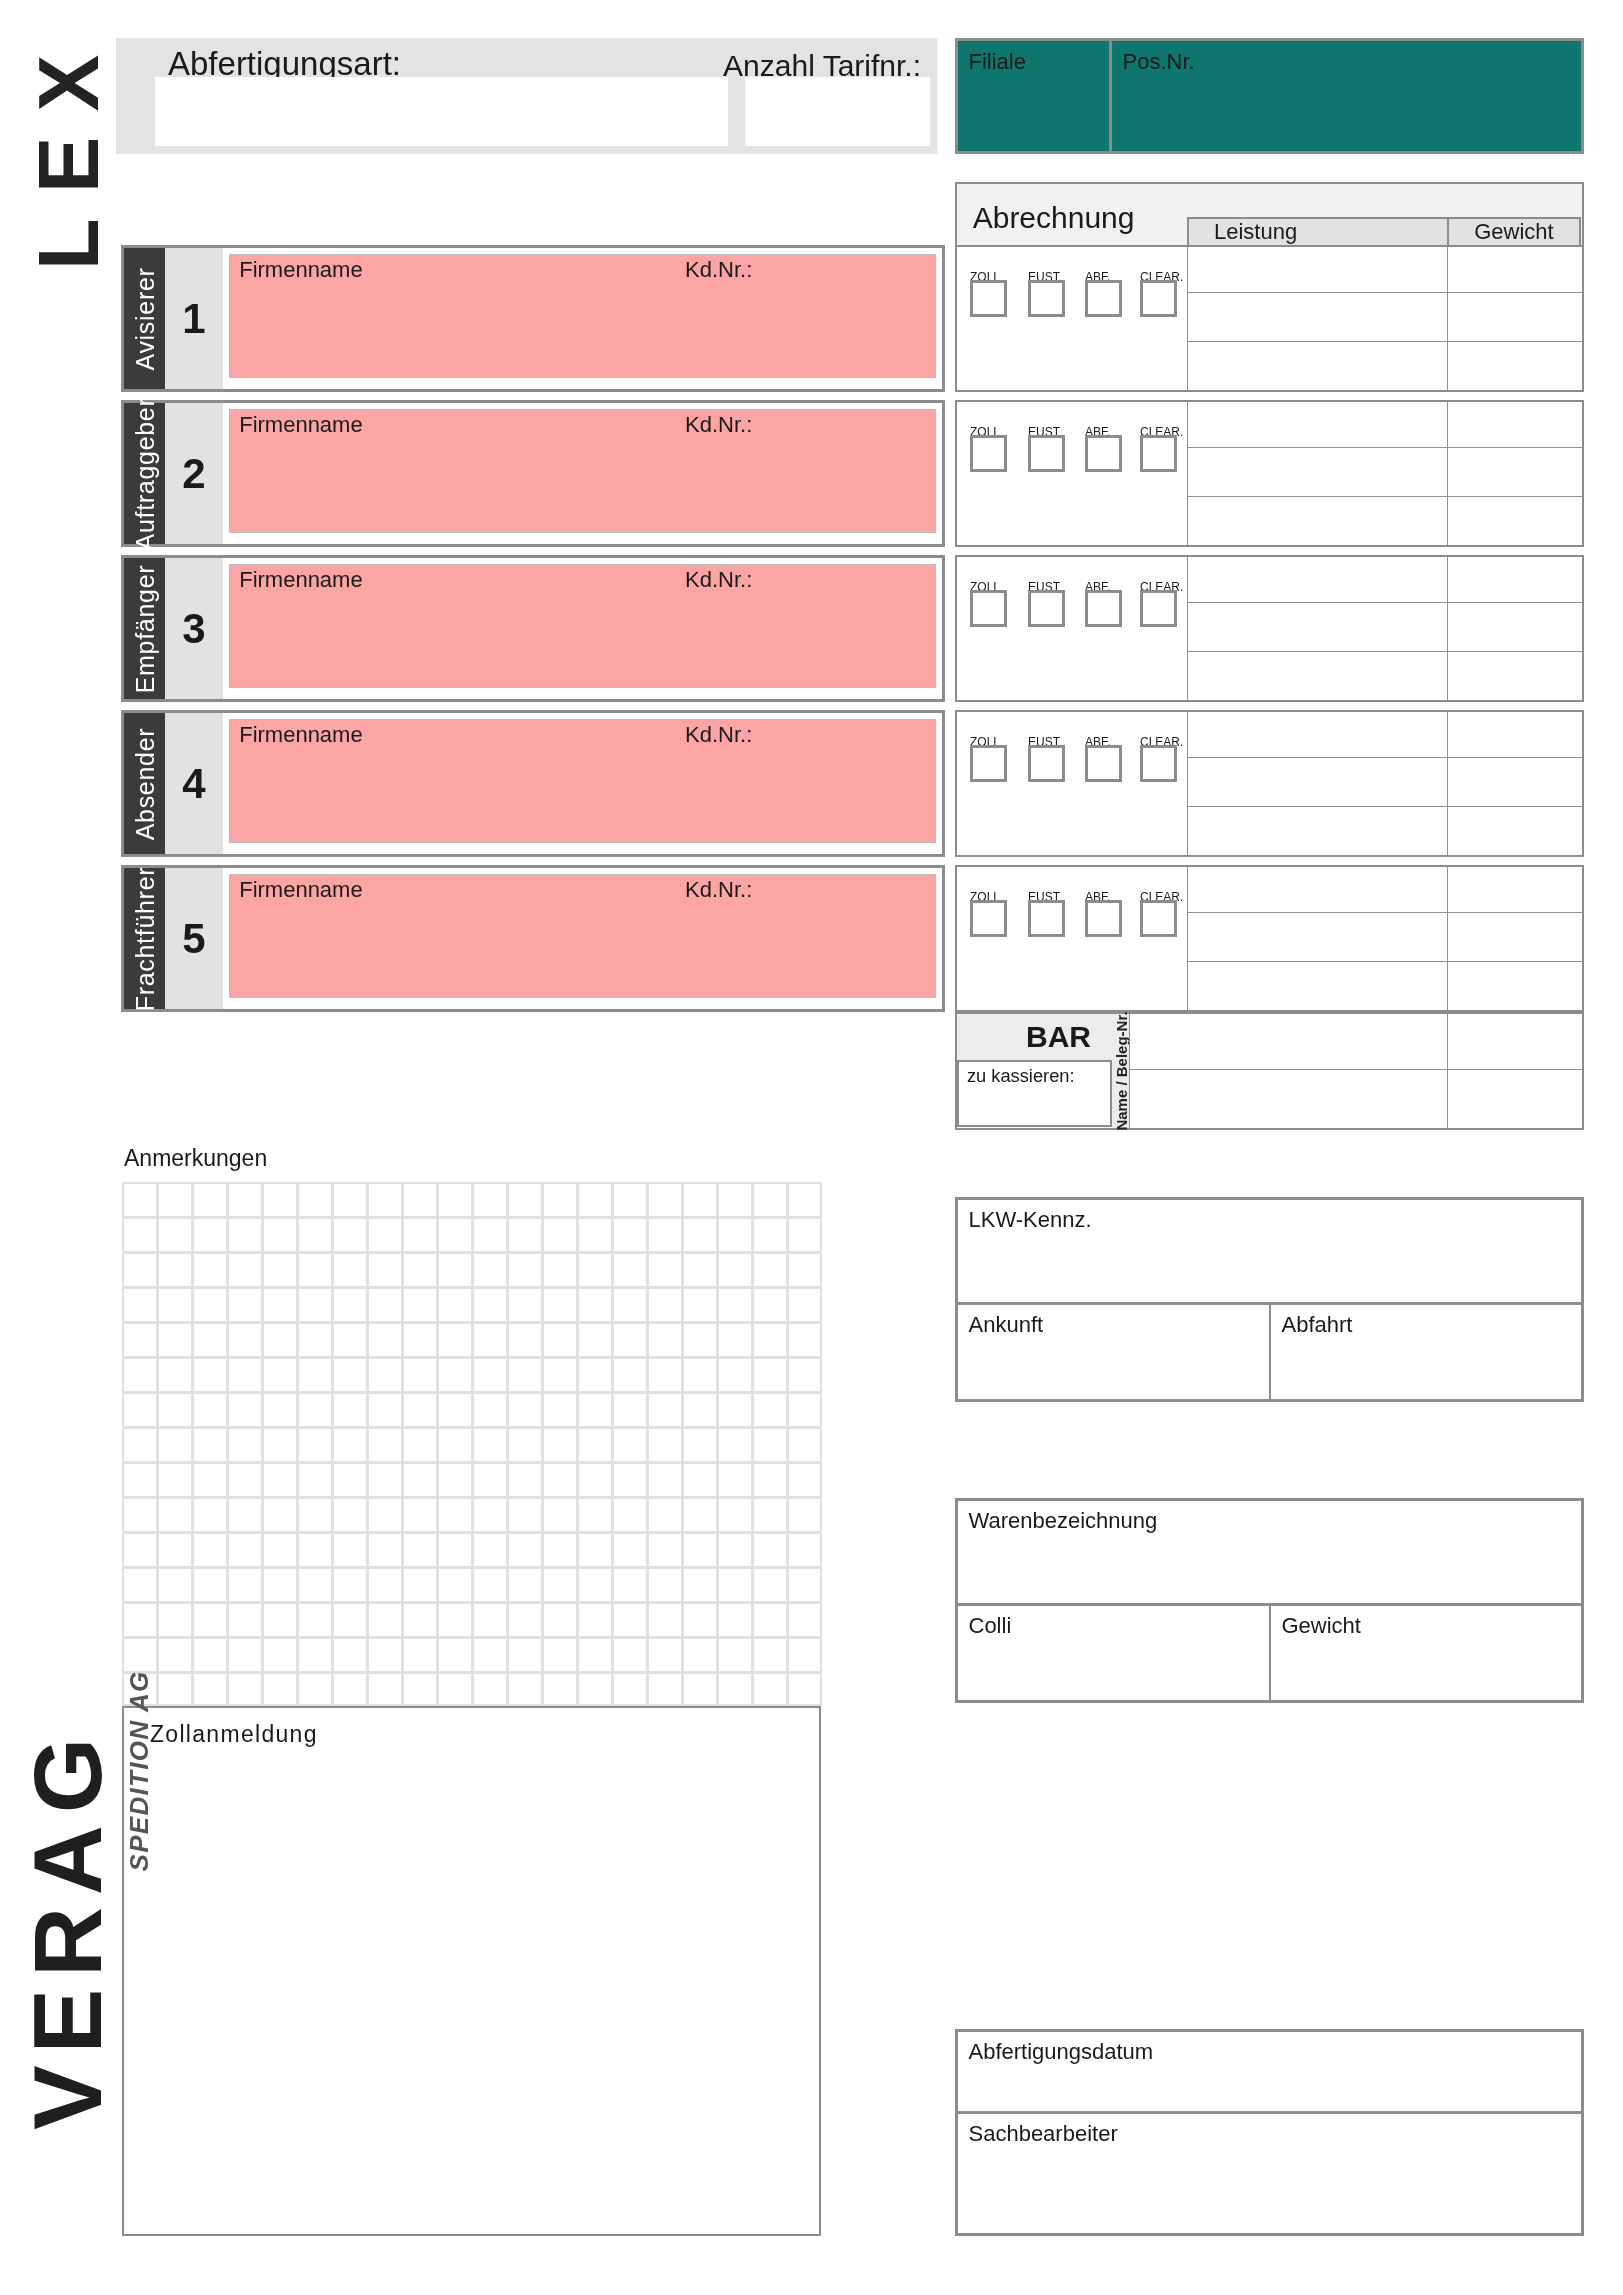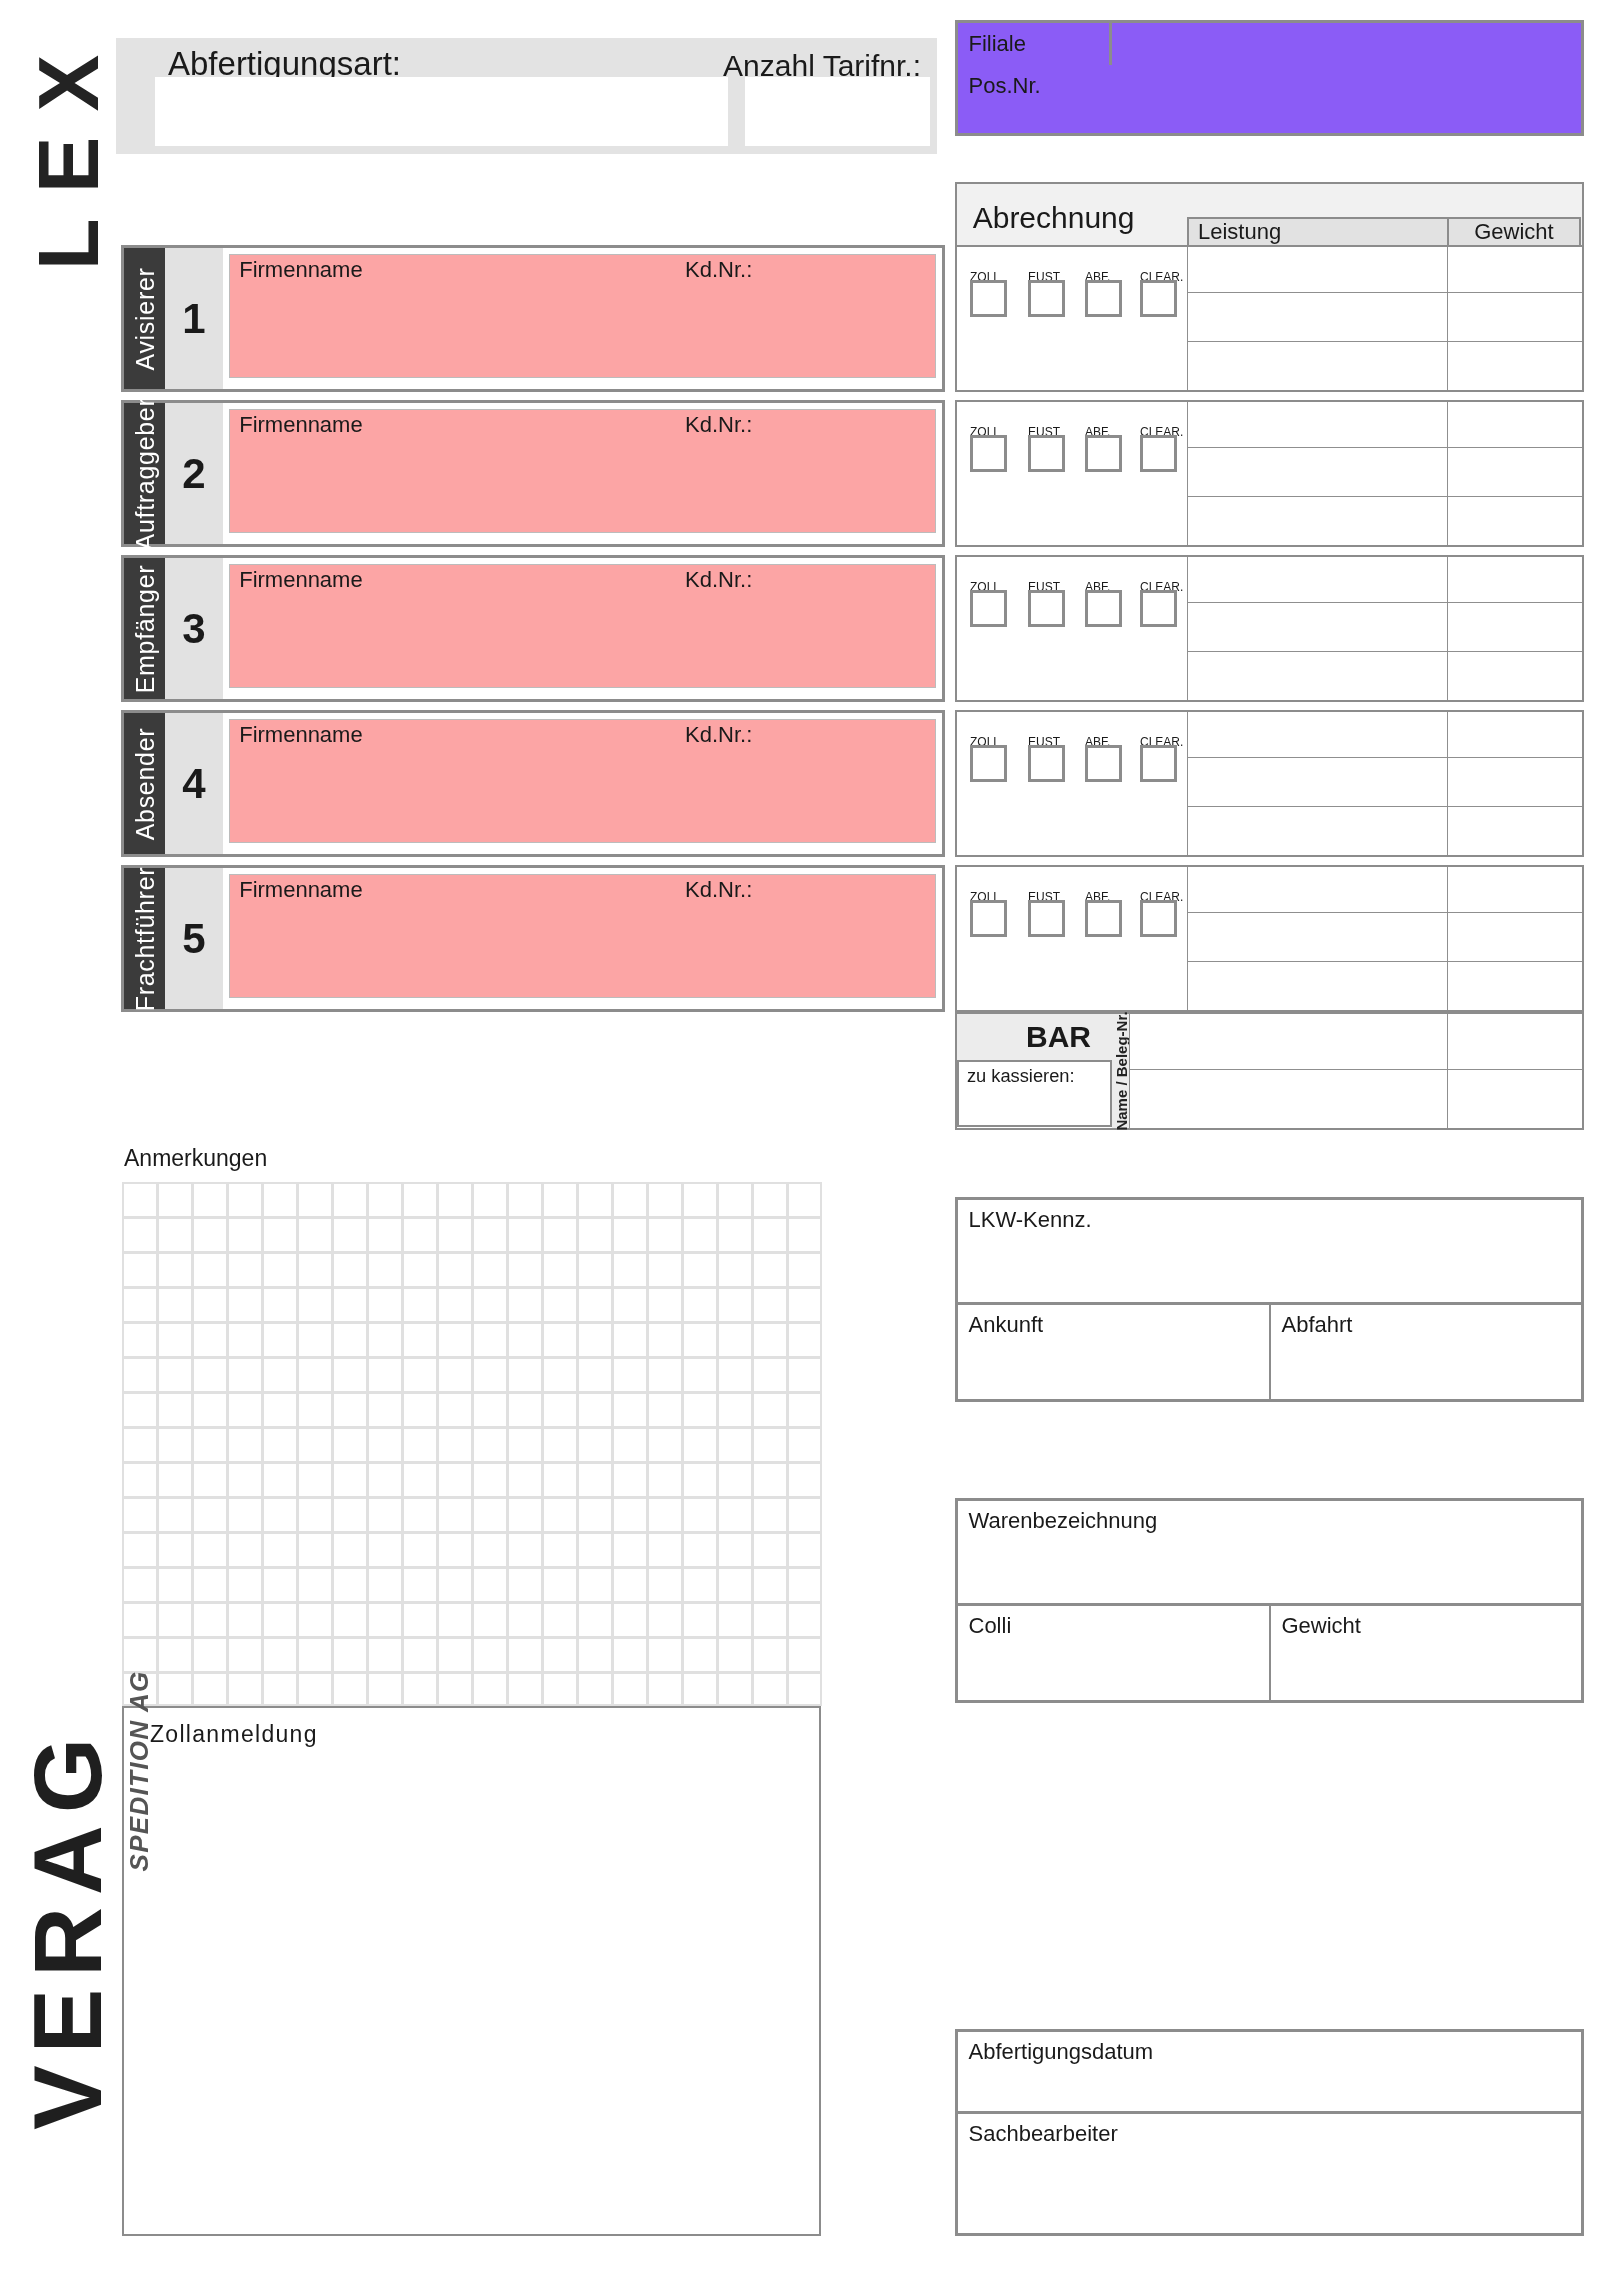--- a/index.html
+++ b/index.html
@@ -17,32 +17,32 @@
   .lex .vspan { font-size:85px; font-weight:bold; letter-spacing:25px; color:#232323; }
 
   
   .band { position:absolute; left:116px; top:38px; width:821px; height:116px; background:#e3e3e3; }
   .band-label-1 { position:absolute; left:52px; top:6.5px; font-size:33px; }
   .band-label-2 { position:absolute; left:602px; top:10.5px; width:203px; text-align:right; font-size:30px; }
   .band-input-1 { position:absolute; left:39px; top:39px; width:573px; height:69px; background:#fff; }
   .band-input-2 { position:absolute; left:629px; top:39px; width:185px; height:69px; background:#fff; }
 
   
-  .filiale-group { position:absolute; left:955px; top:20px; width:629px; height:116px;
-                   border:3.3px solid #8c8c8c; background:#8b5cf6; display:flex;flex-direction:column; }
+  .filiale-group { position:absolute; left:955px; top:38px; width:629px; height:116px;
+                   border:3.3px solid #8c8c8c; background:#0f766e; display:flex; }
   .filiale-cell { width:154px; border-right:3.3px solid #8c8c8c; padding:7.9px 10.5px; font-size:22px; }
   .posnr-cell { flex:1; padding:7.9px 10.5px; font-size:22px; }
 
   
   .abr-header { position:absolute; left:955px; top:182px; width:629px; height:65px;
                 background:#f1f1f1; border:2.6px solid #8c8c8c; }
   .abr-title { position:absolute; left:15.7px; top:17px; font-size:30px; }
   .leistung-head { position:absolute; left:230px; top:33px; width:263px; height:30px;
                    background:#e2e2e2; border:2.6px solid #8c8c8c; font-size:22px;
-                   padding-left:9px; display:flex; align-items:center; }
+                   padding-left:25px; display:flex; align-items:center; }
   .betrag-head { position:absolute; left:490px; top:33px; width:134px; height:30px;
                  background:#e2e2e2; border:2.6px solid #8c8c8c; font-size:22px;
                  display:flex; align-items:center; justify-content:center; }
 
   
   .row { position:absolute; left:0; width:1623px; height:147px; }
   .party { position:absolute; left:121px; top:0; width:824px; height:147px;
            border:3.3px solid #8c8c8c; background:#fff; }
   .role-strip { position:absolute; left:0; top:0; width:41px; height:100%; background:#3b3b3b; }
   .role-strip .vspan { color:#fff; font-size:25px; letter-spacing:0.7px; }

